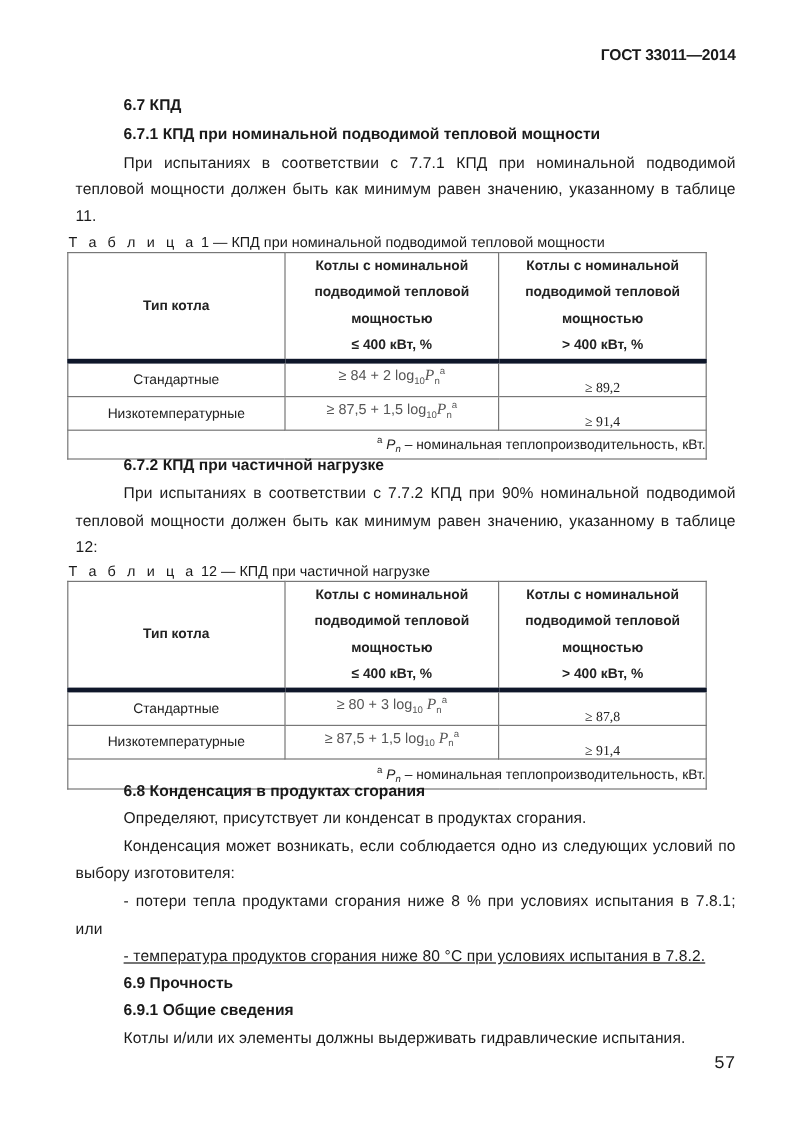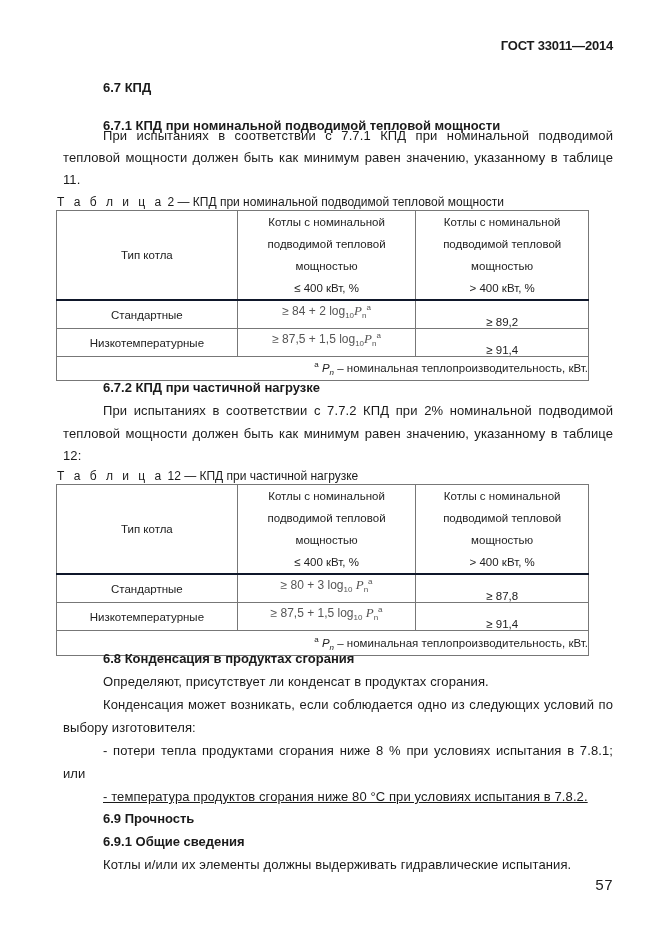--- a/index.html
+++ b/index.html
@@ -9,43 +9,43 @@
   .hdr { font-weight: bold; font-size: 13px; letter-spacing: -0.2px; }
   .h { font-weight: bold; font-size: 13px; }
   .p { font-size: 13px; letter-spacing: 0.1px; }
   .just { text-align: justify; text-align-last: justify; white-space: normal; }
   .cap { font-size: 12px; }
   .cap .sp { letter-spacing: 3px; }
   table.t { position: absolute; border-collapse: collapse; font-size: 11.5px; color: #222; }
   table.t td { border: 1px solid #777; text-align: center; padding: 0; vertical-align: middle; }
   table.t tr.head td { line-height: 22px; }
   table.t tr.head { border-bottom: 2px solid #444; }
-  table.t tr.head td { border-bottom: 2px solid #0f172a; }
+  table.t tr.head td { border-bottom: 4px solid #0f172a; font-weight: bold; }
   table.t td.formula { color: #555; font-size: 12px; vertical-align: top; padding-top: 2px; }
-  table.t td.val { vertical-align: top; padding-top: 15px; }
+  table.t td.val { vertical-align: top; padding-top: 15px; font-family: Liberation Serif, serif; }
   table.t td.note { text-align: right; padding-left: 2px; font-size: 11.5px; }
   sub { font-size: 8px; vertical-align: -3px; }
   sup { font-size: 8px; vertical-align: 5px; }
   .pn { font-family: "Liberation Serif", serif; font-style: italic; font-size: 13px; }
   .pnote { font-style: italic; }
   .pagenum { font-family: Liberation Mono, monospace; font-size: 15px; }
 </style>
 </head>
 <body>
 
 <div class="abs hdr" style="right:48px; top:38px;">ГОСТ 33011—2014</div>
 
 <div class="abs h" style="left:103px; top:80px;">6.7 КПД</div>
-<div class="abs h" style="left:103px; top:118px;">6.7.1 КПД при номинальной подводимой тепловой мощности</div>
+<div class="abs h" style="left:103px; top:104px;">6.7.1 КПД при номинальной подводимой тепловой мощности</div>
 <div class="abs p just" style="left:103px; top:128px; width:510px;">При испытаниях в соответствии с 7.7.1 КПД при номинальной подводимой</div>
 <div class="abs p just" style="left:63px; top:150px; width:550px;">тепловой мощности должен быть как минимум равен значению, указанному в таблице</div>
 <div class="abs p" style="left:63px; top:172px;">11.</div>
 
 <div class="abs cap" style="left:57px; top:195px;">
-  <span class="sp">Т а б л и ц а</span><span> 2 — КПД при номинальной подводимой тепловой мощности</span>
+  <span class="sp">Т а б л и ц а</span><span> 1 — КПД при номинальной подводимой тепловой мощности</span>
 </div>
 
 <table class="t" style="left:56px; top:210px; width:533px;">
   <colgroup>
       <col style="width:181px">
       <col style="width:179px">
       <col style="width:173px">
     </colgroup>
   <tbody>
       <tr class="head" style="height:86px;">
@@ -73,21 +73,21 @@
     <td class="formula"><span>≥ 87,5 + 1,5 log</span><sub>10</sub><span class="pn">P</span><sub>n</sub><sup>a</sup></td>
     <td class="val">≥ 91,4</td>
   </tr>
   <tr style="height:24px;">
     <td colspan="3" class="note"><sup>a</sup> <span class="pnote">P</span><sub class="pnote">n</sub><span> – номинальная теплопроизводительность, кВт.</span></td>
   </tr>
 </tbody>
   </table>
 
 <div class="abs h" style="left:103px; top:380px;">6.7.2 КПД при частичной нагрузке</div>
-<div class="abs p just" style="left:103px; top:403px; width:510px;">При испытаниях в соответствии с 7.7.2 КПД при 2% номинальной подводимой</div>
+<div class="abs p just" style="left:103px; top:403px; width:510px;">При испытаниях в соответствии с 7.7.2 КПД при 90% номинальной подводимой</div>
 <div class="abs p just" style="left:63px; top:426px; width:550px;">тепловой мощности должен быть как минимум равен значению, указанному в таблице</div>
 <div class="abs p" style="left:63px; top:448px;">12:</div>
 
 <div class="abs cap" style="left:57px; top:469px;">
   <span class="sp">Т а б л и ц а</span><span> 12 — КПД при частичной нагрузке</span>
 </div>
 
 <table class="t" style="left:56px; top:484px; width:533px;">
   <colgroup>
       <col style="width:181px">

